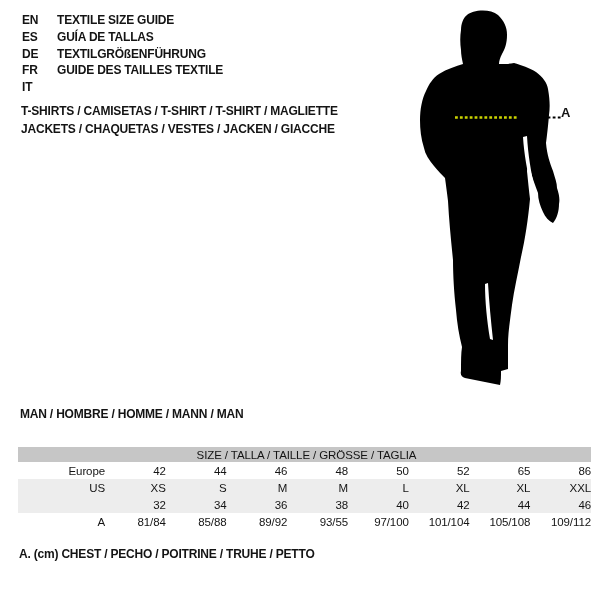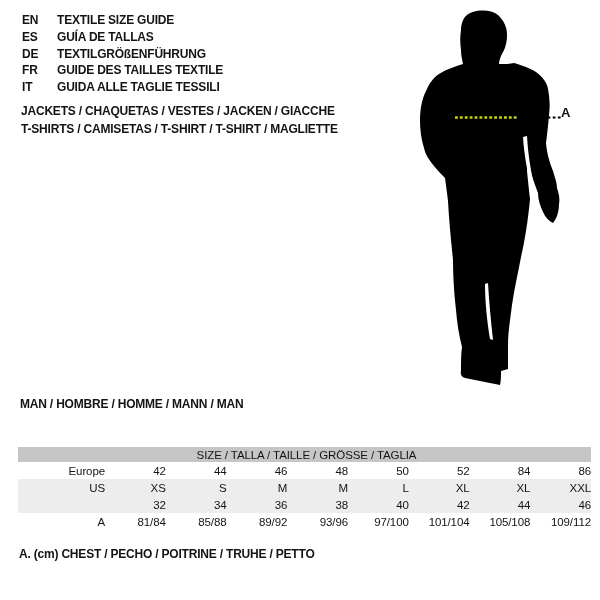--- a/index.html
+++ b/index.html
@@ -21,21 +21,21 @@
   
   .cats{position:absolute;left:21px;top:103px;font-size:12px;font-weight:bold;letter-spacing:-0.2px;line-height:17.5px;white-space:nowrap;}
   
   .figure-svg{position:absolute;left:415px;top:5px;width:160px;height:390px;}
   .figure-svg .body{fill:#000;}
   .figure-svg .gap{fill:#fff;}
   .figure-svg .dash-yellow{stroke:var(--dash-yellow);stroke-width:2.6;stroke-dasharray:2.8 2.1;fill:none;}
   .figure-svg .dash-black{stroke:#000;stroke-width:2;stroke-dasharray:2.8 2.3;fill:none;}
   .a-label{position:absolute;left:561px;top:105px;font-size:13px;font-weight:bold;}
   
-  .section-title{position:absolute;left:20px;top:397px;font-size:12px;font-weight:bold;letter-spacing:-0.2px;white-space:nowrap;}
+  .section-title{position:absolute;left:20px;top:407px;font-size:12px;font-weight:bold;letter-spacing:-0.2px;white-space:nowrap;}
   
   .size-table{position:absolute;left:18px;top:447px;width:573px;border-collapse:collapse;table-layout:fixed;font-size:11.5px;letter-spacing:-0.1px;}
   .size-table th{
     background:var(--header-bg);font-weight:normal;text-align:center;
     height:15px;padding:0 0 0 4px;font-size:11.5px;
   }
   .size-table td{height:17px;text-align:right;padding:0;vertical-align:middle;}
   .size-table td.row-label{text-align:right;padding-left:4px;}
   .size-table col.label-col{width:87px;}
   .size-table tr.stripe td{background:var(--stripe-bg);}
@@ -59,27 +59,26 @@
     <div class="lang-row">
       <span class="lang-code">DE</span>
       <span class="lang-label">TEXTILGRÖßENFÜHRUNG</span>
     </div>
     <div class="lang-row">
       <span class="lang-code">FR</span>
       <span class="lang-label">GUIDE DES TAILLES TEXTILE</span>
     </div>
     <div class="lang-row">
       <span class="lang-code">IT</span>
-      <span class="lang-label">GUIDA ALLE TAGLIE TESSILI</span>
     </div>
   </div>
 
   <div class="cats">
+    <div>T-SHIRTS / CAMISETAS / T-SHIRT / T-SHIRT / MAGLIETTE</div>
     <div>JACKETS / CHAQUETAS / VESTES / JACKEN / GIACCHE</div>
-    <div>T-SHIRTS / CAMISETAS / T-SHIRT / T-SHIRT / MAGLIETTE</div>
   </div>
 
   <svg class="figure-svg" viewBox="0 0 160 390" aria-hidden="true">
     <path class="body" d="
       M52,10
       C57,5 75,3 83,10
       C89,16 92,22 92,30
       C92,38 90,44 87,49
       C85,53 84,56 84,59
       C91,59 95,59 99,58
@@ -147,21 +146,21 @@
     </thead>
     <tbody>
       <tr>
         <td class="row-label">Europe</td>
         <td>42</td>
         <td>44</td>
         <td>46</td>
         <td>48</td>
         <td>50</td>
         <td>52</td>
-        <td>84</td>
+        <td>65</td>
         <td>86</td>
       </tr>
       <tr class="stripe">
         <td class="row-label">US</td>
         <td>XS</td>
         <td>S</td>
         <td>M</td>
         <td>M</td>
         <td>L</td>
         <td>XL</td>
@@ -177,21 +176,21 @@
         <td>40</td>
         <td>42</td>
         <td>44</td>
         <td>46</td>
       </tr>
       <tr>
         <td class="row-label">A</td>
         <td>81/84</td>
         <td>85/88</td>
         <td>89/92</td>
-        <td>93/96</td>
+        <td>93/55</td>
         <td>97/100</td>
         <td>101/104</td>
         <td>105/108</td>
         <td>109/112</td>
       </tr>
     </tbody>
   </table>
 
   <div class="footnote">A. (cm) CHEST / PECHO / POITRINE / TRUHE / PETTO</div>
 

